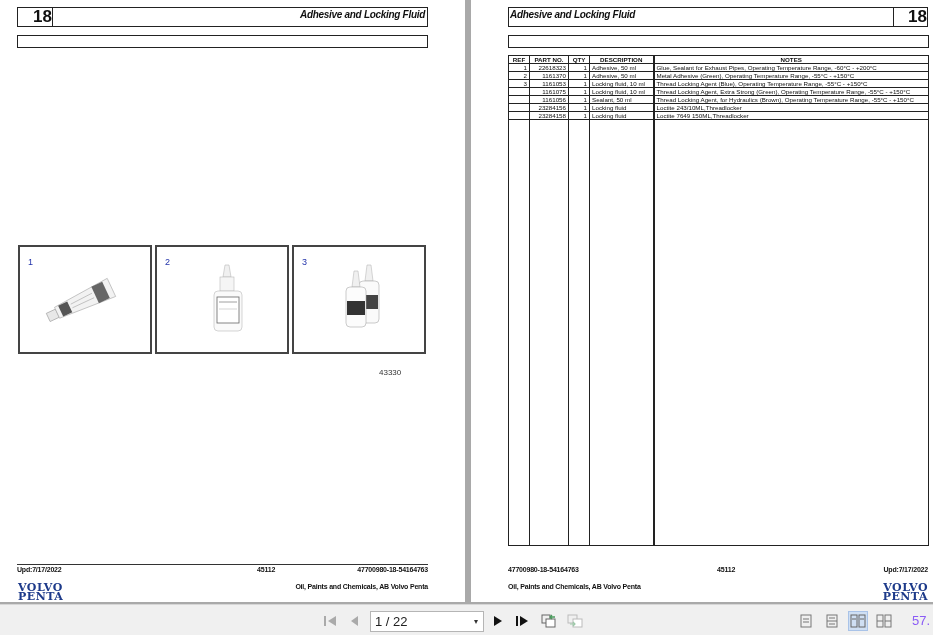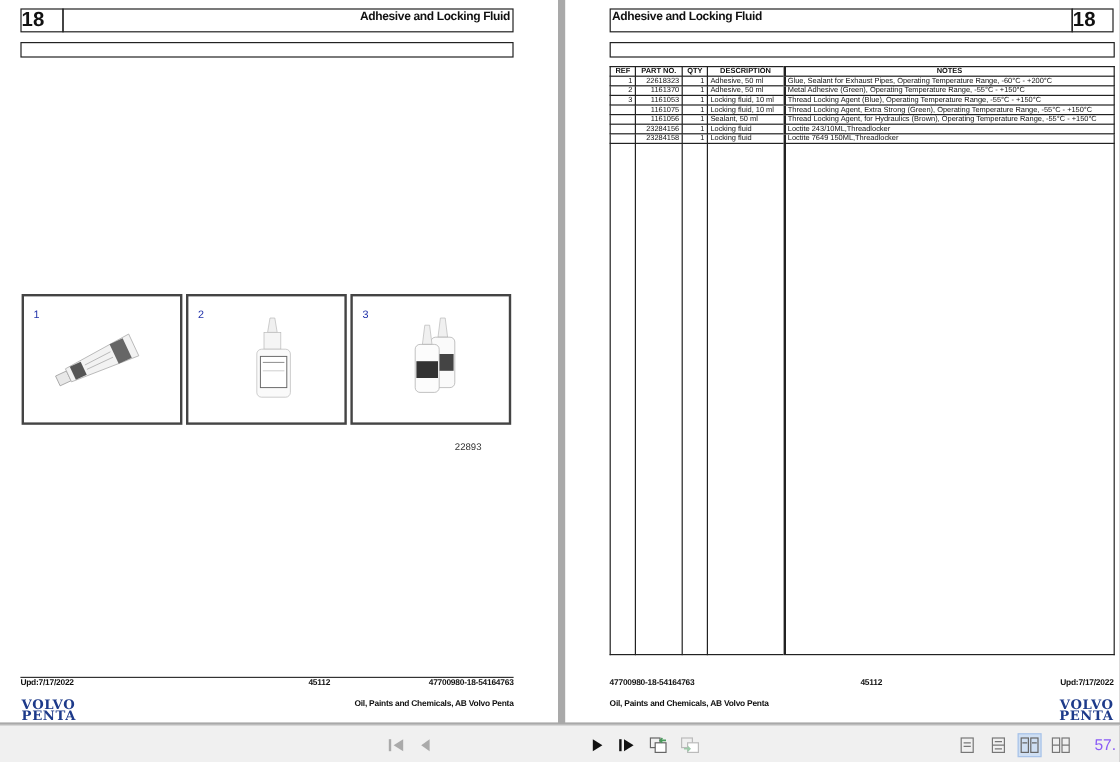--- a/index.html
+++ b/index.html
@@ -3,22 +3,22 @@
 <meta charset="utf-8">
 <style>
   * { box-sizing: border-box; margin: 0; padding: 0; }
   html, body { width: 933px; height: 635px; overflow: hidden; background: #a9a9a9; font-family: "Liberation Sans", sans-serif; }
   .viewer { position: absolute; left: 0; top: 0; width: 933px; height: 604px; background: #a9a9a9; }
   .page { position: absolute; background: #fff; top: 0; height: 602px; }
   .page-left { left: 0; width: 465px; }
   .page-right { left: 471px; width: 462px; }
 
   .hdr { position: absolute; top: 7px; height: 20px; border: 1px solid #222; }
-  .hdr-num { position: absolute; top: 7px; height: 20px; border: 1.5px solid #222; font-weight: bold; font-size: 17px; text-align: left; line-height: 18px; color: #111; }
-  .hdr-title { font-weight: bold; font-size: 10px; color: #111; position: absolute; top: 1px; letter-spacing: -0.3px; }
+  .hdr-num { position: absolute; top: 7px; height: 20px; border: 1.5px solid #222; font-weight: bold; font-size: 17px; text-align: right; line-height: 18px; color: #111; }
+  .hdr-title { font-weight: bold; font-size: 10px; color: #111; position: absolute; top: 1px; letter-spacing: -0.3px; font-style: italic; }
   .subbar { position: absolute; top: 35px; height: 13px; border: 1px solid #222; }
 
   .img-box { position: absolute; top: 245px; width: 134px; height: 109px; border: 2px solid #444; background: #fff; }
   .img-label { position: absolute; left: 8px; top: 10px; font-size: 9px; color: #2233aa; }
   .figno { position: absolute; left: 379px; top: 368px; font-size: 8px; color: #333; }
 
   .footer-line { position: absolute; height: 1px; background: #333; }
   .foot-text { position: absolute; font-size: 7px; font-weight: bold; color: #111; letter-spacing: -0.2px; }
   .logo { position: absolute; font-family: "DejaVu Serif", serif; font-weight: bold; color: #1d3a8a; font-size: 11px; line-height: 9px; letter-spacing: 0.5px; }
 
@@ -77,21 +77,21 @@
       <span class="img-label">3</span>
       <svg width="130" height="105">
         <polygon points="73,18 77,18 79,34 71,34" fill="#f0f0f0" stroke="#bbb" stroke-width="0.6"></polygon>
         <rect x="65" y="34" width="20" height="42" rx="4" fill="#fafafa" stroke="#aaa" stroke-width="0.6"></rect>
         <rect x="66" y="48" width="18" height="14" fill="#444"></rect>
         <polygon points="60,24 64,24 66,40 58,40" fill="#f0f0f0" stroke="#bbb" stroke-width="0.6"></polygon>
         <rect x="52" y="40" width="20" height="40" rx="4" fill="#fcfcfc" stroke="#aaa" stroke-width="0.6"></rect>
         <rect x="53" y="54" width="18" height="14" fill="#333"></rect>
       </svg>
     </div>
-    <div class="figno">22893</div>
+    <div class="figno">43330</div>
 
     <div class="footer-line" style="left:17px;top:564px;width:411px;"></div>
     <div class="foot-text" style="left:17px;top:566px;">Upd:7/17/2022</div>
     <div class="foot-text" style="left:257px;top:566px;">45112</div>
     <div class="foot-text" style="right:37px;top:566px;">47700980-18-54164763</div>
     <div class="foot-text" style="right:37px;top:583px;">Oil, Paints and Chemicals, AB Volvo Penta</div>
     <div class="logo" style="left:18px;top:583px;">
       <div>VOLVO</div>
       <div>PENTA</div>
     </div>
@@ -197,20 +197,24 @@
     <svg width="14" height="12">
         <rect x="1" y="1" width="2" height="10" fill="#aaa"></rect>
         <polygon points="13,1 13,11 5,6" fill="#aaa"></polygon>
       </svg>
   </div>
   <div class="tb-btn" style="left:346px;">
     <svg width="10" height="12">
         <polygon points="9,1 9,11 2,6" fill="#aaa"></polygon>
       </svg>
   </div>
+  <div class="page-input">
+    <span>1 / 22</span>
+    <span class="dd">▾</span>
+  </div>
   <div class="tb-btn" style="left:490px;">
     <svg width="10" height="12">
         <polygon points="1,1 1,11 9,6" fill="#111"></polygon>
       </svg>
   </div>
   <div class="tb-btn" style="left:514px;">
     <svg width="14" height="12">
         <rect x="1" y="1" width="2" height="10" fill="#111"></rect>
         <polygon points="5,1 5,11 13,6" fill="#111"></polygon>
       </svg>

